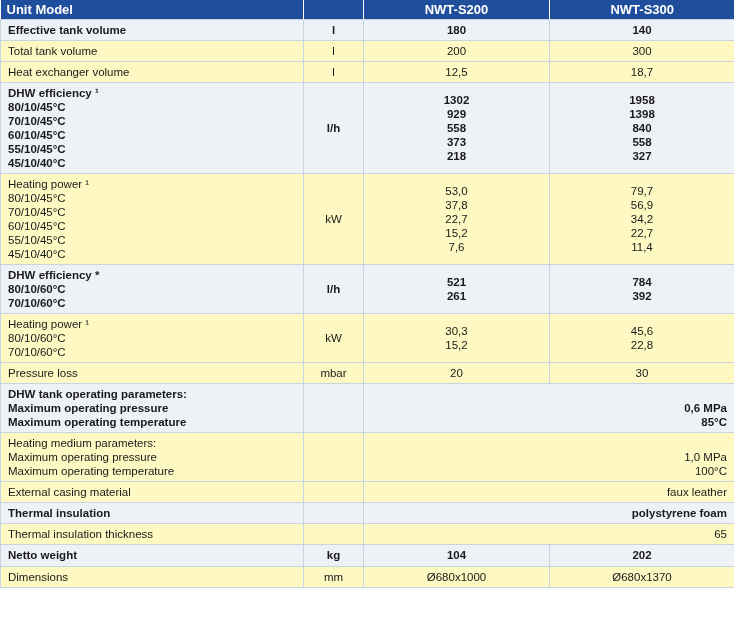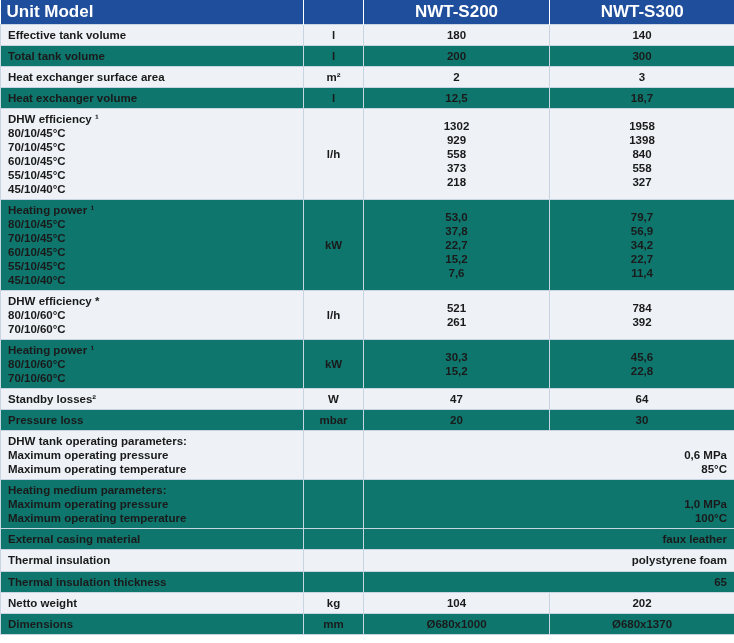--- a/index.html
+++ b/index.html
@@ -23,21 +23,21 @@
   }
   table.spec col.c-name  { width: 303px; }
   table.spec col.c-unit  { width: 60px; }
   table.spec col.c-v1    { width: 186px; }
   table.spec col.c-v2    { width: 185px; }
 
   thead th {
     background: #1f4e9c;
     color: #ffffff;
     font-weight: bold;
-    font-size: 17px;
+    font-size: 13px;
     height: 18px;
     padding: 2px 6px;
     border-right: 1px solid #ffffff;
     text-align: center;
     vertical-align: middle;
     white-space: nowrap;
   }
   thead th.hdr-name {
     text-align: left;
   }
@@ -47,22 +47,21 @@
     border: 1px solid #c8d4e2;
     padding: 3px 7px;
     vertical-align: middle;
     line-height: 1.22;
   }
   tbody tr.alt td {
     background: #eef2f7;
     font-weight: bold;
   }
   tbody tr.plain td {
-    background: #0f766e;
-    font-weight: bold;
+    background: #fef9c3;
   }
   td.name {
     text-align: left;
     white-space: pre-line;
   }
   td.unit {
     text-align: center;
     white-space: nowrap;
   }
   td.val {
@@ -97,26 +96,20 @@
         <td class="name">Effective tank volume</td>
         <td class="unit">l</td>
         <td class="val">180</td>
         <td class="val">140</td>
       </tr>
       <tr class="plain">
         <td class="name">Total tank volume</td>
         <td class="unit">l</td>
         <td class="val">200</td>
         <td class="val">300</td>
-      </tr>
-      <tr class="alt">
-        <td class="name">Heat exchanger surface area</td>
-        <td class="unit">m²</td>
-        <td class="val">2</td>
-        <td class="val">3</td>
       </tr>
       <tr class="plain">
         <td class="name">Heat exchanger volume</td>
         <td class="unit">l</td>
         <td class="val">12,5</td>
         <td class="val">18,7</td>
       </tr>
       <tr class="alt">
         <td class="name">DHW efficiency ¹
 80/10/45°C
@@ -168,26 +161,20 @@
       <tr class="plain">
         <td class="name">Heating power ¹
 80/10/60°C
 70/10/60°C</td>
         <td class="unit">kW</td>
         <td class="val">30,3
 15,2</td>
         <td class="val">45,6
 22,8</td>
       </tr>
-      <tr class="alt">
-        <td class="name">Standby losses²</td>
-        <td class="unit">W</td>
-        <td class="val">47</td>
-        <td class="val">64</td>
-      </tr>
       <tr class="plain">
         <td class="name">Pressure loss</td>
         <td class="unit">mbar</td>
         <td class="val">20</td>
         <td class="val">30</td>
       </tr>
       <tr class="alt">
         <td class="name">DHW tank operating parameters:
 Maximum operating pressure
 Maximum operating temperature</td>

